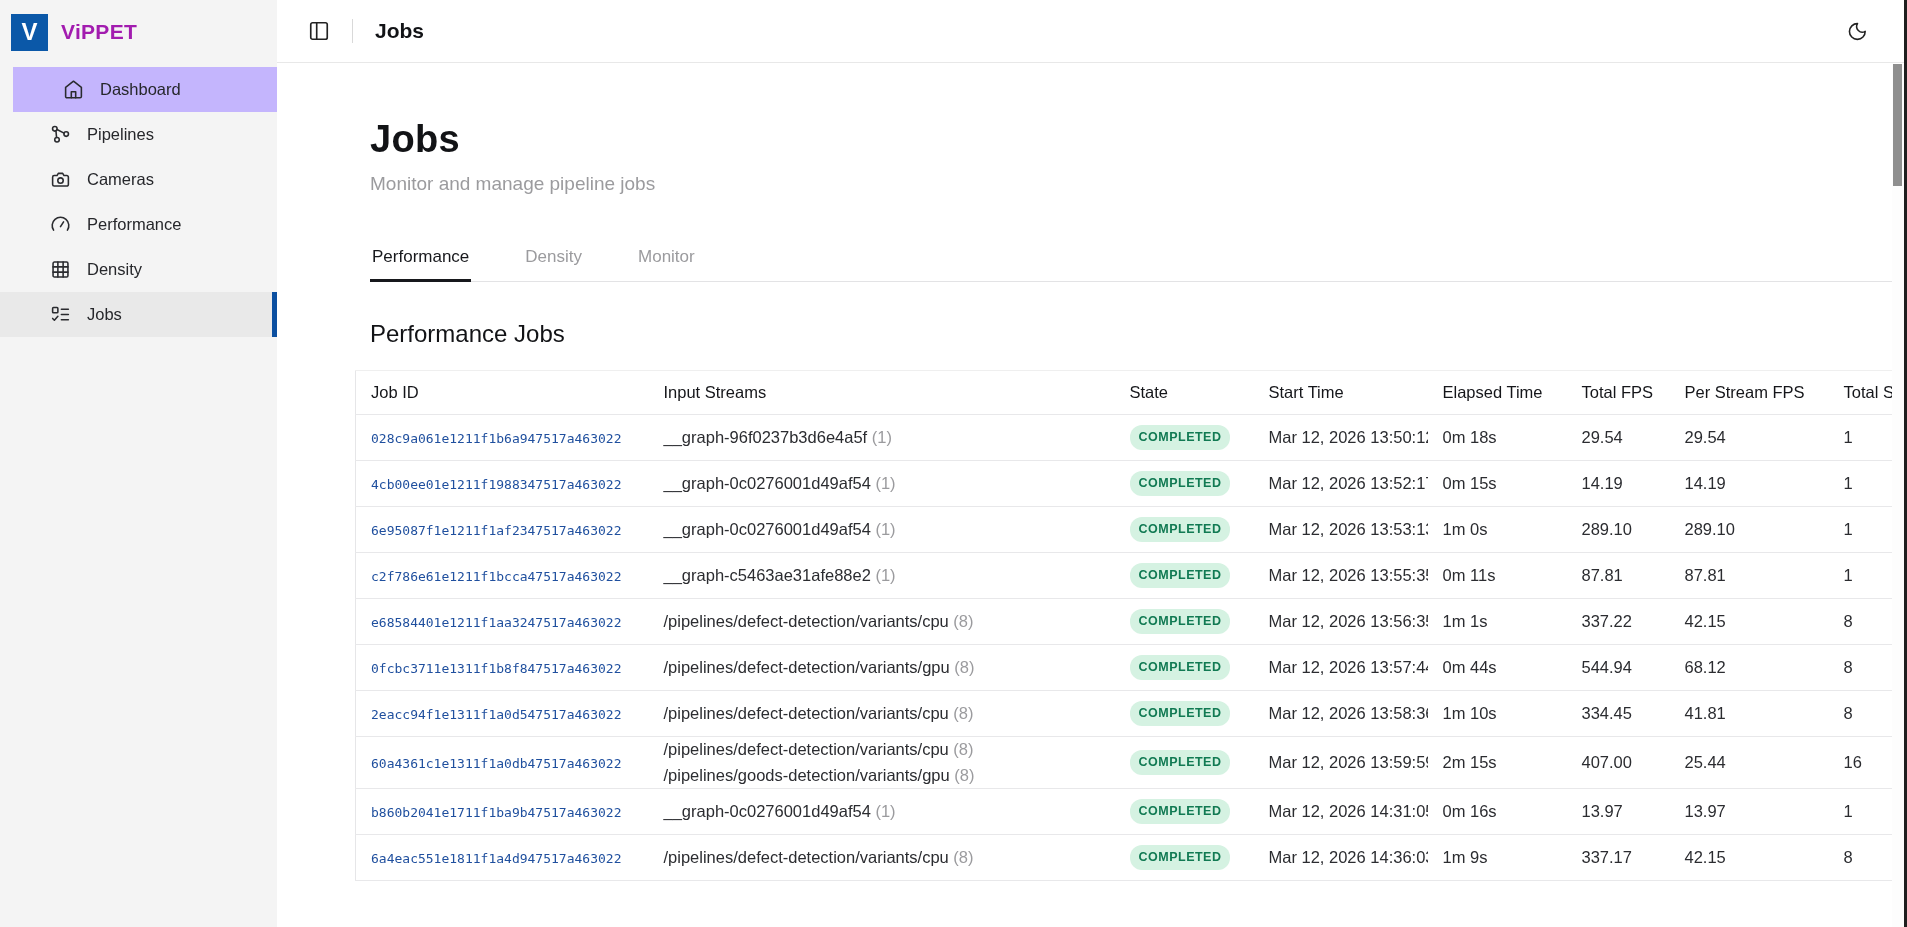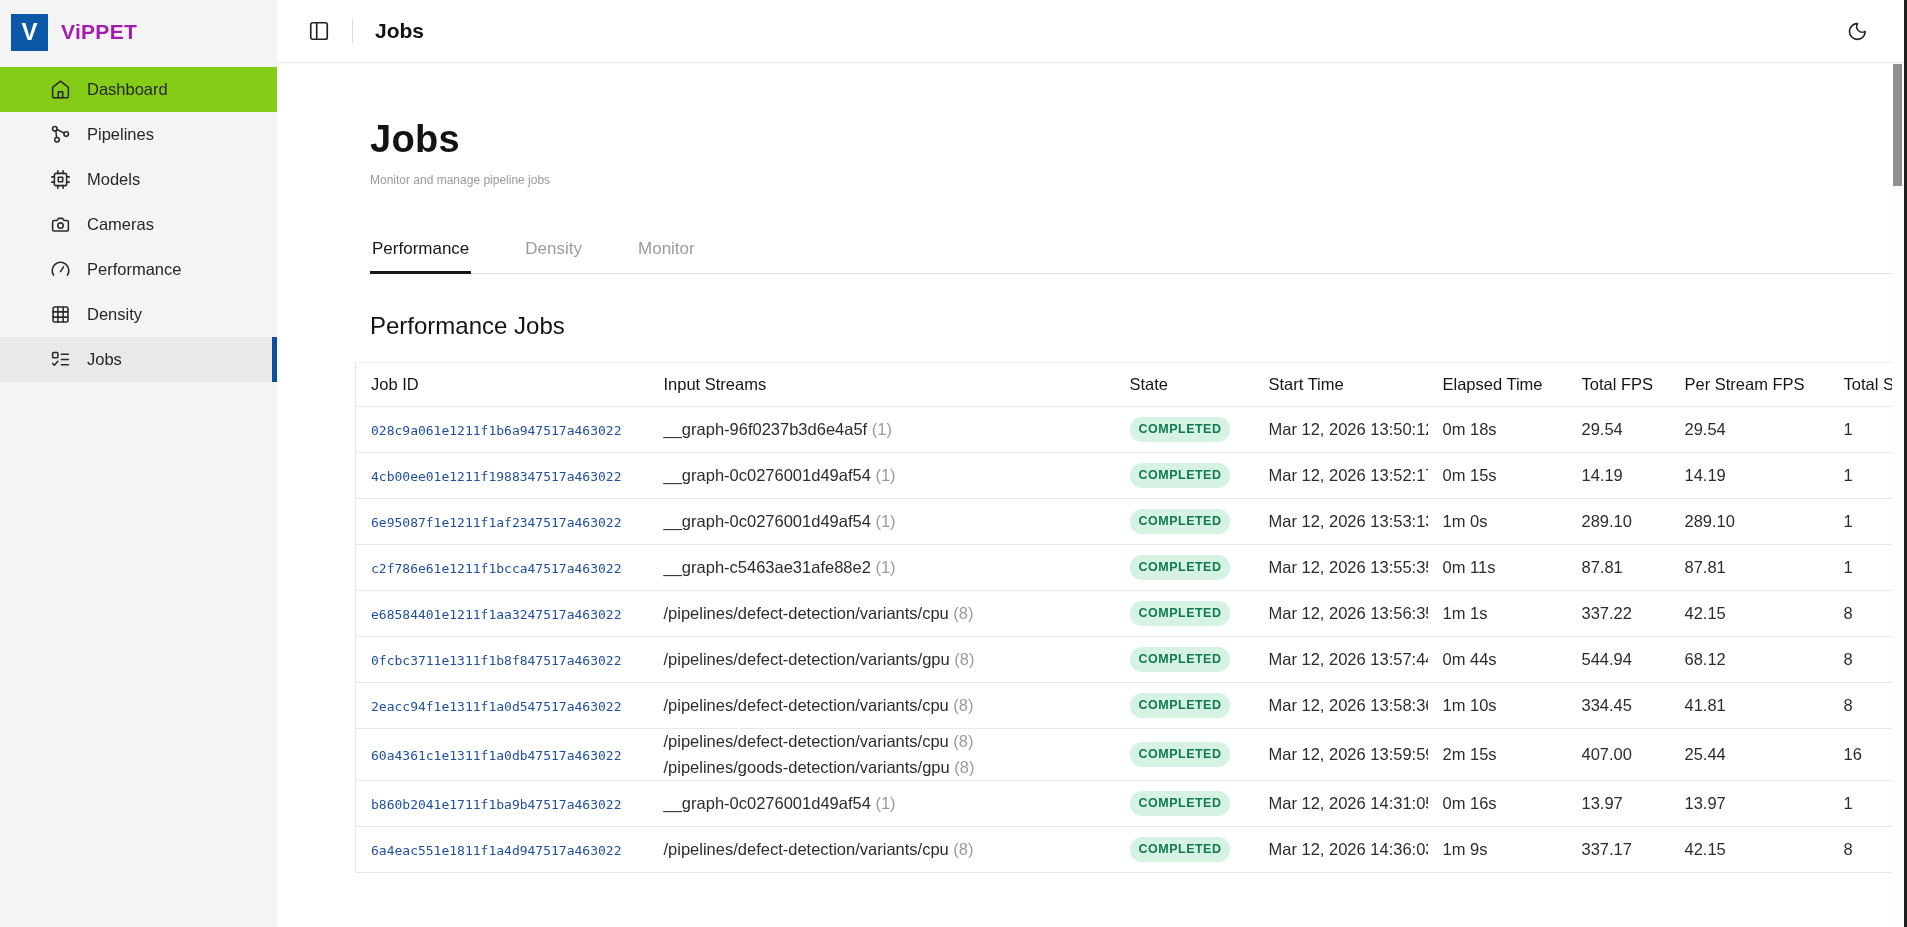--- a/index.html
+++ b/index.html
@@ -20,21 +20,21 @@
     display:flex; align-items:center; justify-content:center;
     font-size:24px; font-weight:700;
   }
   .logo-text { font-size:21px; font-weight:700; color:#a21caf; letter-spacing:.3px; }
   .nav { margin-top:3px; }
   .nav-item {
     display:flex; align-items:center; gap:16px; height:45px; padding-left:50px;
     font-size:16.5px; color:#26272b; cursor:pointer; position:relative;
   }
   .nav-item svg { width:21px; height:21px; stroke:#2a2b2f; flex:0 0 auto; }
-  .nav-item.highlighted { background:#84cc16; }
+  .nav-item.highlighted { background:#c4b5fd;margin-left:13px; }
   .nav-item.selected { background:#e9e9e9; }
   .nav-item.selected::after {
     content:""; position:absolute; right:0; top:0; bottom:0; width:5px; background:#0b4fa0;
   }
 
   
   .topbar {
     position:absolute; left:277px; top:0; right:0; height:63px; background:#fff;
     border-bottom:1px solid #e8e8e8; display:flex; align-items:center;
   }
@@ -42,21 +42,21 @@
   .topbar .panel-btn svg { width:22px; height:22px; stroke:#222; }
   .topbar .tb-divider { width:1px; height:24px; background:#d9d9d9; margin:0 22px 0 18px; }
   .topbar .tb-title { font-size:21px; font-weight:700; color:#121316; }
   .topbar .theme-btn { margin-left:auto; margin-right:34px; width:32px; height:32px; display:flex; align-items:center; justify-content:center; cursor:pointer; background:none; border:none; }
   .topbar .theme-btn svg { width:21px; height:21px; stroke:#222; }
 
   
   .main { position:absolute; left:277px; top:64px; right:0; bottom:0; overflow:hidden; background:#fff; }
   .page-head { margin:54px 0 0 93px; }
   .page-title { font-size:38px; font-weight:800; color:#121316; letter-spacing:.3px; }
-  .page-subtitle { margin-top:12px; font-size:12px; color:#9b9b9e; }
+  .page-subtitle { margin-top:12px; font-size:19px; color:#9b9b9e; }
 
   .tabs { margin:42px 0 0 93px; padding-right:20px; border-bottom:1px solid #e3e3e5; display:flex; gap:52px; }
   .tab { padding:10px 2px 14px; font-size:17px; color:#9b9b9e; cursor:pointer; position:relative; }
   .tab.active { color:#17181c; font-weight:500; }
   .tab.active::after { content:""; position:absolute; left:0; right:0; bottom:-1px; height:3px; background:#17181c; }
 
   .section-title { margin:38px 0 0 93px; font-size:24px; font-weight:400; color:#121316; }
 
   
   .table-wrap { margin:22px 0 0 78px; overflow:hidden; }
@@ -106,28 +106,20 @@
     </div>
     <div class="nav-item">
       <svg viewBox="0 0 24 24" fill="none" stroke-width="1.8" stroke-linecap="round" stroke-linejoin="round">
           <circle cx="5.5" cy="5.5" r="2.6"></circle>
           <circle cx="8" cy="18" r="2.6"></circle>
           <circle cx="18.5" cy="11.5" r="2.6"></circle>
           <line x1="6.8" y1="7.8" x2="7.5" y2="15.4"></line>
           <line x1="8" y1="6.3" x2="16" y2="10.4"></line>
         </svg>
       <span>Pipelines</span>
-    </div>
-    <div class="nav-item">
-      <svg viewBox="0 0 24 24" fill="none" stroke-width="1.8" stroke-linecap="round" stroke-linejoin="round">
-          <rect x="5" y="5" width="14" height="14" rx="2"></rect>
-          <rect x="9.5" y="9.5" width="5" height="5"></rect>
-          <path d="M9 2v3M15 2v3M9 19v3M15 19v3M2 9h3M2 15h3M19 9h3M19 15h3"></path>
-        </svg>
-      <span>Models</span>
     </div>
     <div class="nav-item">
       <svg viewBox="0 0 24 24" fill="none" stroke-width="1.8" stroke-linecap="round" stroke-linejoin="round">
           <path d="M14.5 5h-5L8 7.5H4.8A1.8 1.8 0 0 0 3 9.3v8.4a1.8 1.8 0 0 0 1.8 1.8h14.4a1.8 1.8 0 0 0 1.8-1.8V9.3a1.8 1.8 0 0 0-1.8-1.8H16Z"></path>
           <circle cx="12" cy="13.2" r="3.1"></circle>
         </svg>
       <span>Cameras</span>
     </div>
     <div class="nav-item">
       <svg viewBox="0 0 24 24" fill="none" stroke-width="1.8" stroke-linecap="round" stroke-linejoin="round">

